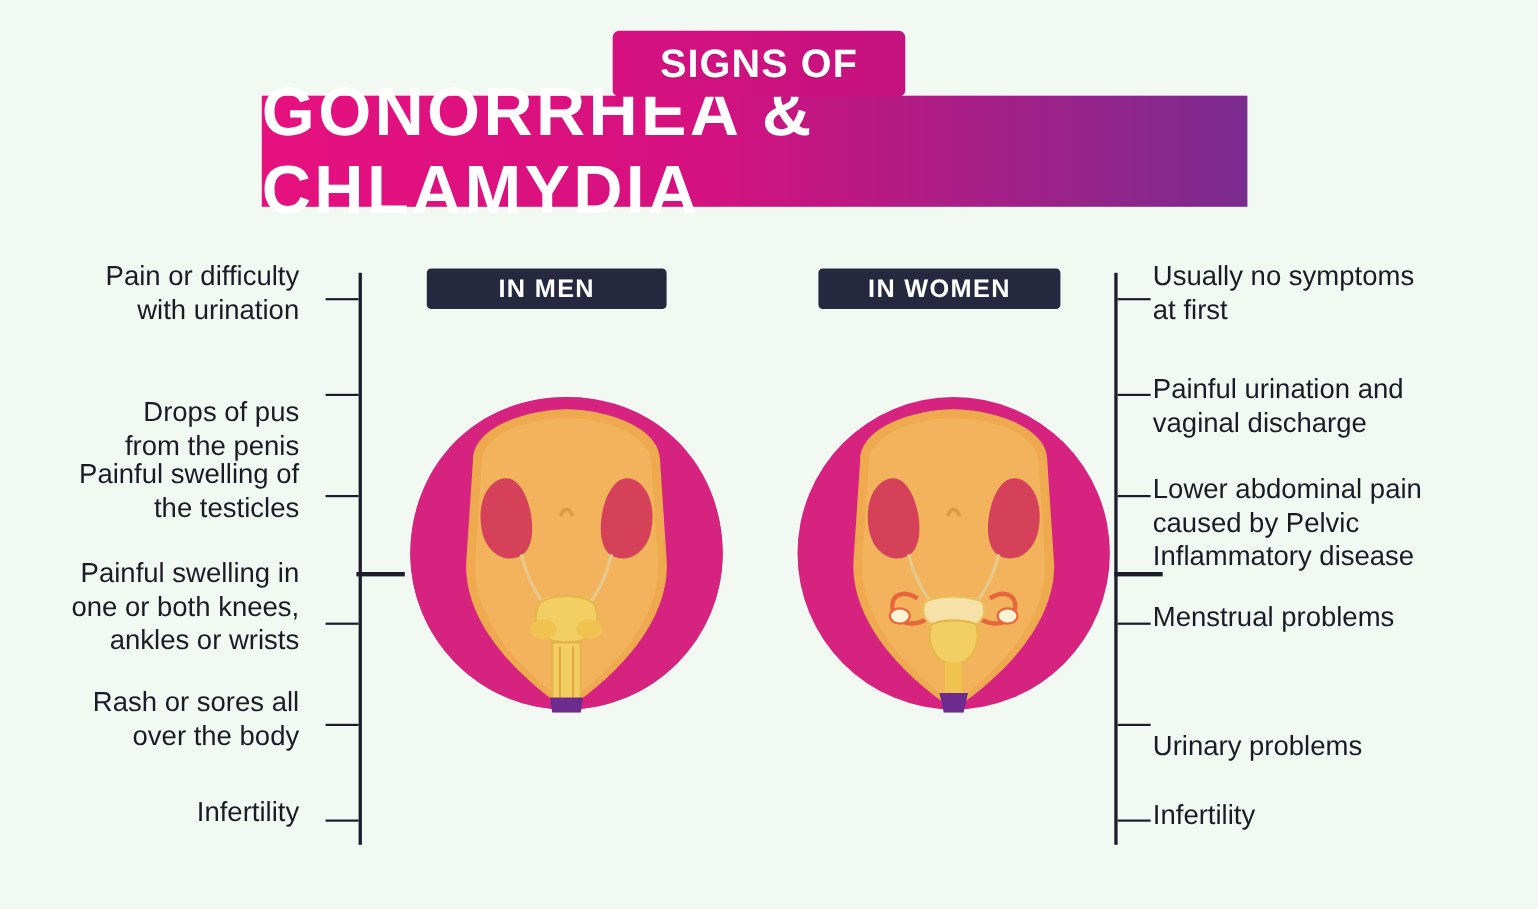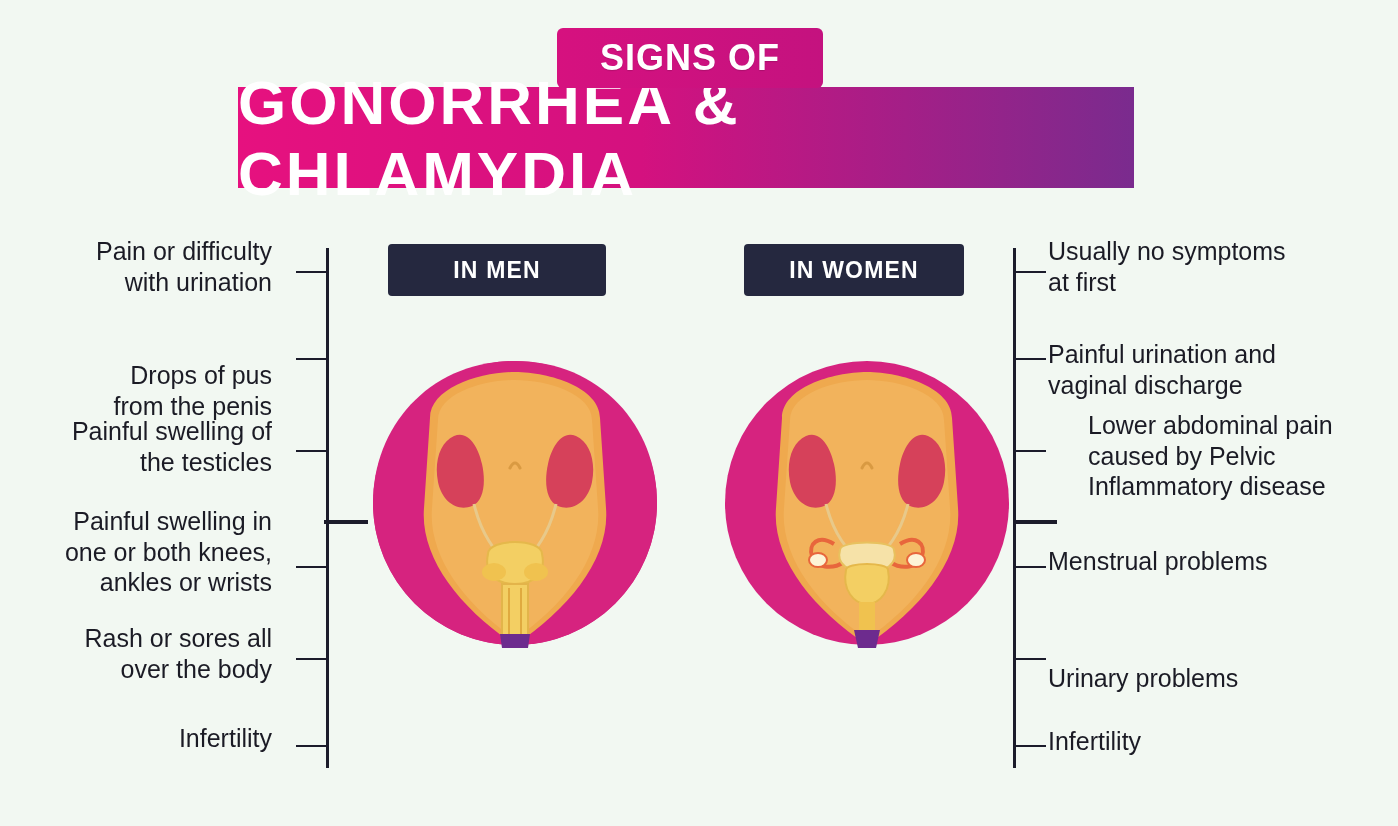--- a/index.html
+++ b/index.html
@@ -119,21 +119,21 @@
   .panel {
     position: absolute;
     top: 0;
   }
   .panel-men   { left: 360px; width: 300px; }
   .panel-women { left: 712px; width: 300px; }
 
   .panel-label {
     position: absolute;
     top: 26px;
-    height: 52px;
+    height: 37px;
     background: #25283f;
     color: #ffffff;
     font-size: 23px;
     font-weight: bold;
     letter-spacing: 1.2px;
     border-radius: 4px;
     display: flex;
     align-items: center;
     justify-content: center;
   }
@@ -184,21 +184,21 @@
     <div class="item" style="top:108px;margin-top:34px;">Drops of pus<br>from the penis</div>
     <div class="item" style="top:198px;">Painful swelling of<br>the testicles</div>
     <div class="item" style="top:288px;">Painful swelling in<br>one or both knees,<br>ankles or wrists</div>
     <div class="item" style="top:405px;">Rash or sores all<br>over the body</div>
     <div class="item" style="top:505px;">Infertility</div>
   </div>
 
   <div class="list list-right">
     <div class="item" style="top:18px;">Usually no symptoms<br>at first</div>
     <div class="item" style="top:91px;margin-top:30px;">Painful urination and<br>vaginal discharge</div>
-    <div class="item" style="top:192px;margin-left:40px;">Lower abdominal pain<br>caused by Pelvic<br>Inflammatory disease</div>
+    <div class="item" style="top:212px;">Lower abdominal pain<br>caused by Pelvic<br>Inflammatory disease</div>
     <div class="item" style="top:328px;">Menstrual problems</div>
     <div class="item" style="top:445px;">Urinary problems</div>
     <div class="item" style="top:508px;">Infertility</div>
   </div>
 
   <div class="panel panel-men">
     <div class="panel-label label-men">IN MEN</div>
     <svg class="figure" viewBox="0 0 290 290">
       <circle cx="145" cy="145" r="142" fill="#d6237f"></circle>
       <path d="M145 3 C60 3 3 68 3 145 C3 222 66 287 145 287 C224 287 287 222 287 145 C287 68 230 3 145 3 Z" fill="#d6237f"></path>

